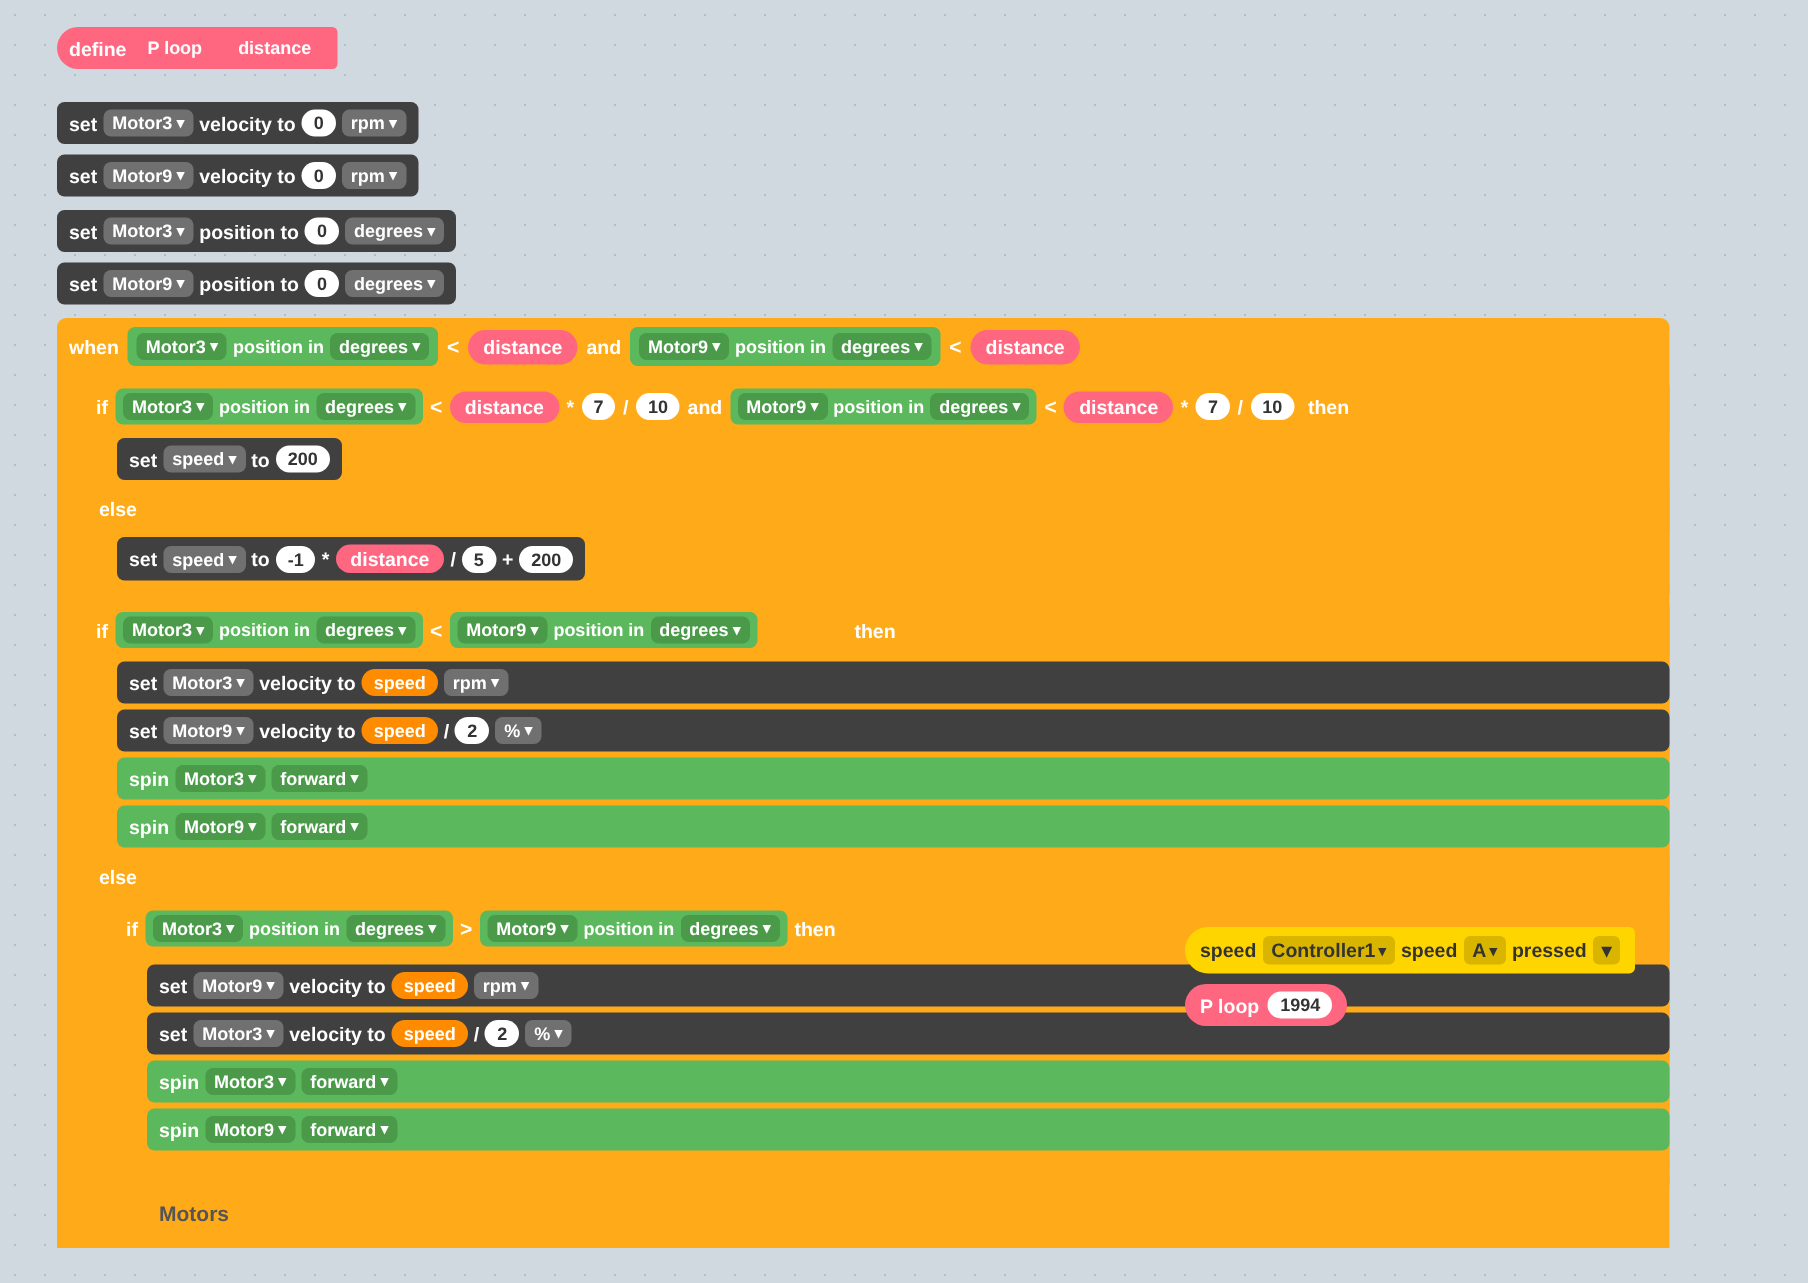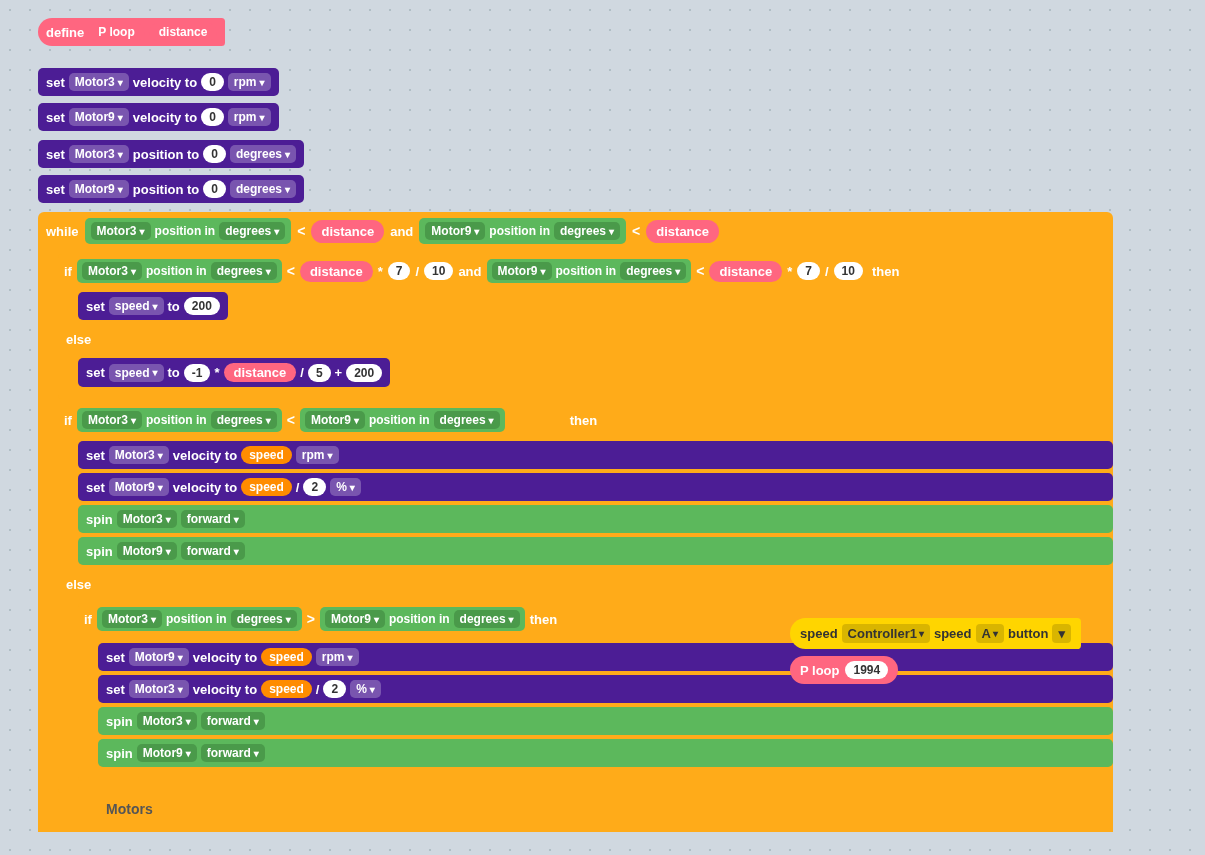--- a/index.html
+++ b/index.html
@@ -29,21 +29,21 @@
       align-items: center;
       border-radius: 5px;
       padding: 5px 8px;
       gap: 4px;
       color: white;
       font-weight: bold;
       font-size: 13px;
       white-space: nowrap;
     }
 
-    .block-blue { background-color: #4c1d95; }
+    .block-blue { background-color: #404040; }
     .block-green { background-color: #5CB85C; }
     .block-pink { background-color: #FF6680; }
     .block-yellow { background-color: #FFD500; color: #333; }
 
     .pill {
       background-color: white;
       color: #333;
       border-radius: 20px;
       padding: 2px 8px;
       font-size: 12px;
@@ -129,21 +129,21 @@
     <span>set</span>
     <span class="dropdown">Motor9</span>
     <span>position to</span>
     <span class="pill">0</span>
     <span class="dropdown">degrees</span>
   </div>
 
   <div class="abs" style="left:38px; top:212px; width:1075px; background:#FFAB19; border-radius:6px 6px 0 0; min-height:620px;">
 
     <div style="display:flex; align-items:center; gap:6px; padding:6px 8px; flex-wrap:nowrap;">
-      <span style="color:white; font-weight:bold; font-size:13px;">while</span>
+      <span style="color:white; font-weight:bold; font-size:13px;">when</span>
 
       <div class="block block-green" style="gap:4px; padding:4px 6px;">
         <span class="dropdown-green">Motor3</span>
         <span style="font-size:12px;">position in</span>
         <span class="dropdown-green">degrees</span>
       </div>
       <span style="color:white; font-weight:bold; font-size:14px;">&lt;</span>
       <div class="block block-pink" style="padding:4px 10px; border-radius:20px;">
         <span>distance</span>
       </div>
@@ -342,21 +342,21 @@
     <div style="height:10px;"></div>
   </div>
 
   <div class="abs" style="left:106px; top:801px; color:#555; font-size:14px; font-weight:bold;">Motors</div>
 
   <div class="block block-yellow abs" style="left:790px; top:618px; gap:4px; border-radius:20px 5px 5px 20px; padding:6px 10px;">
     <span style="color:#333; font-weight:bold;">speed</span>
     <span style="background:rgba(0,0,0,0.15); border-radius:4px; padding:2px 6px; color:#333; font-weight:bold; display:inline-flex; align-items:center; gap:2px;">Controller1<span style="font-size:10px;">▾</span></span>
     <span style="color:#333; font-weight:bold;">speed</span>
     <span style="background:rgba(0,0,0,0.15); border-radius:4px; padding:2px 6px; color:#333; font-weight:bold; display:inline-flex; align-items:center; gap:2px;">A<span style="font-size:10px;">▾</span></span>
-    <span style="color:#333; font-weight:bold;">button</span>
+    <span style="color:#333; font-weight:bold;">pressed</span>
     <span style="background:rgba(0,0,0,0.15); border-radius:4px; padding:2px 6px; color:#333; font-weight:bold; display:inline-flex; align-items:center; gap:2px;">▾</span>
   </div>
 
   <div class="block block-pink abs" style="left:790px; top:656px; border-radius:20px; padding:5px 10px; gap:6px;">
     <span style="font-weight:bold;">P loop</span>
     <span class="pill">1994</span>
   </div>
 
 </div>
 

